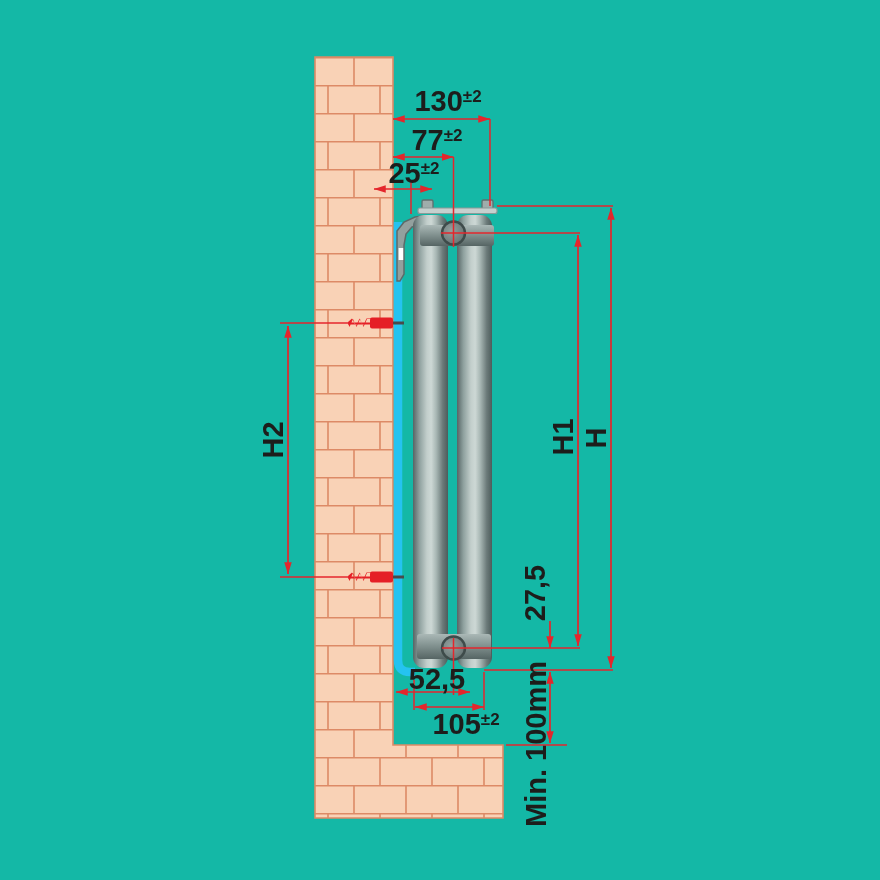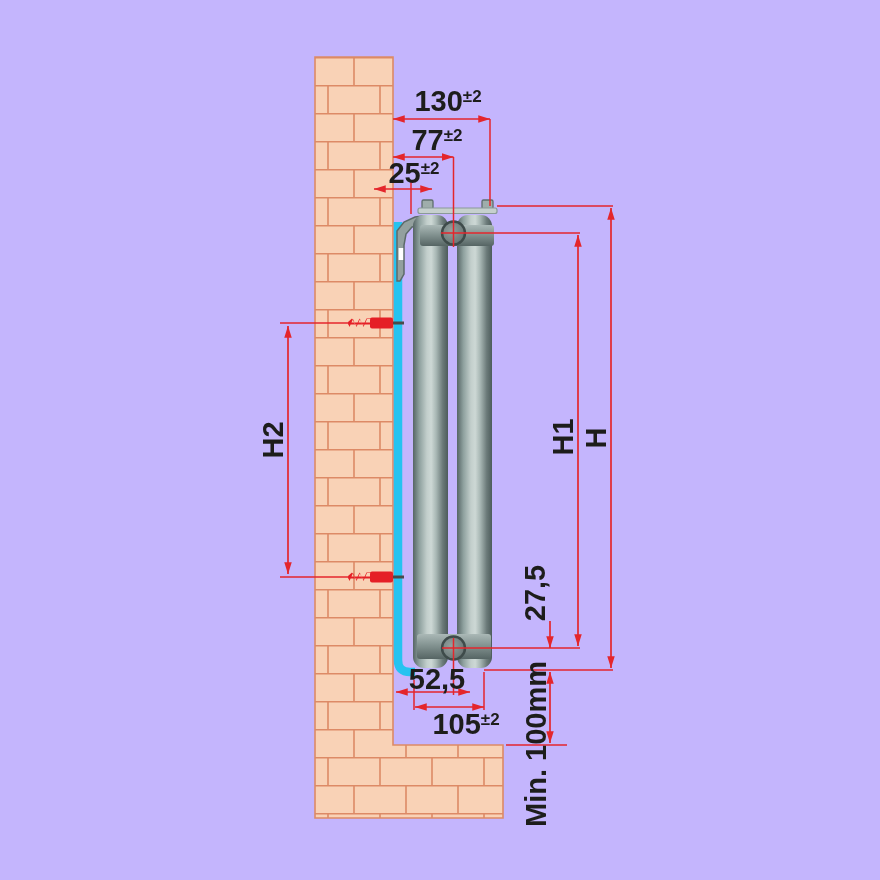--- a/index.html
+++ b/index.html
@@ -1,16 +1,16 @@
 <!DOCTYPE html>
 <html><head>
 <meta charset="utf-8">
 <style>
   html,body{margin:0;padding:0;background:#ffffff;}
-  .stage{position:relative;width:880px;height:880px;background:#c4b5fd;overflow:hidden;
+  .stage{position:relative;width:880px;height:880px;background:#14b8a6;overflow:hidden;
          font-family:"Liberation Sans",sans-serif;}
   svg{display:block}
   .dim-text{font-family:"Liberation Sans",sans-serif;font-weight:bold;font-size:29px;fill:#1d1d1b;}
   .dim-sup{font-size:17px;font-weight:bold;fill:#1d1d1b;}
   .redline{stroke:#e4262c;stroke-width:1.7;fill:none;}
   .extline{stroke:#e4262c;stroke-width:1.5;fill:none;}
 </style>
 </head>
 <body>
 

